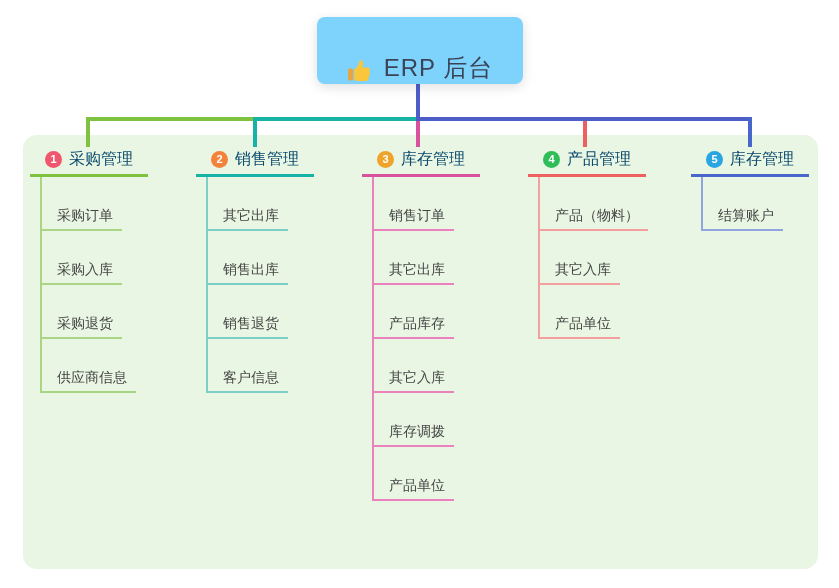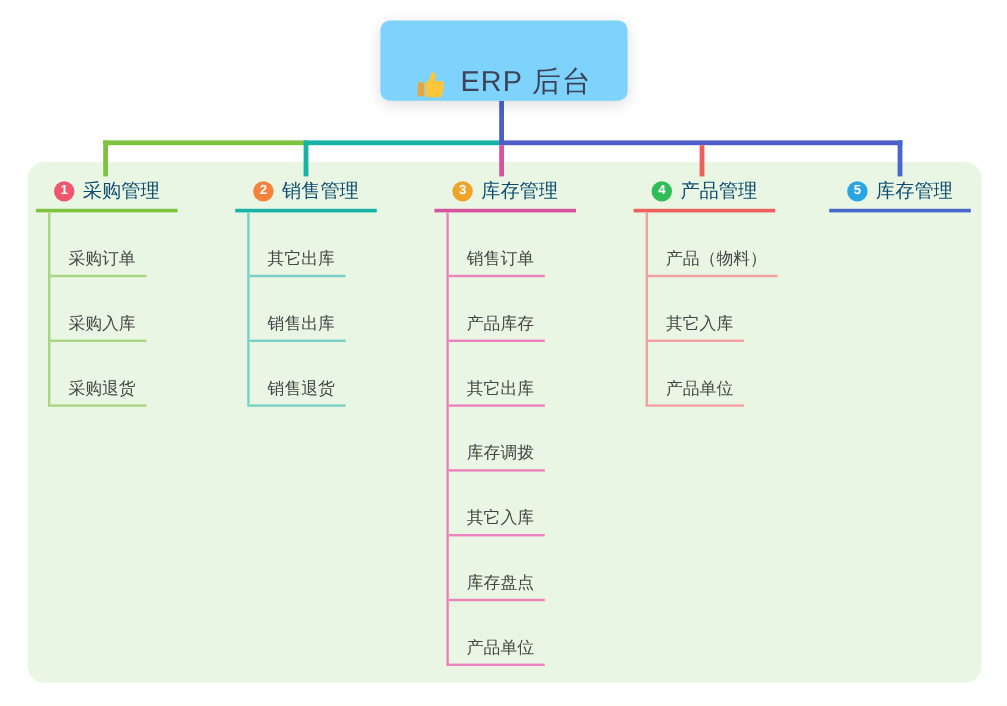--- a/index.html
+++ b/index.html
@@ -61,64 +61,67 @@
     <div class="sublist">
       <div class="sub">
           <span>采购订单</span>
         </div>
       <div class="sub">
           <span>采购入库</span>
         </div>
       <div class="sub">
           <span>采购退货</span>
         </div>
+      <div class="sub">
+          <span>供应商信息</span>
+        </div>
     </div>
   </div>
 
   <div class="branch" style="left: 196px; --main: #16b3a6; --sub: #7ad0c6; --badge: #f5823a;">
     <div class="bheader">
       <span class="badge">2</span>
       <span class="blabel">销售管理</span>
     </div>
     <div class="sublist">
       <div class="sub">
           <span>其它出库</span>
         </div>
       <div class="sub">
           <span>销售出库</span>
         </div>
       <div class="sub">
           <span>销售退货</span>
         </div>
+      <div class="sub">
+          <span>客户信息</span>
+        </div>
     </div>
   </div>
 
   <div class="branch" style="left: 362px; --main: #d8529e; --sub: #ec82bd; --badge: #efa32a;">
     <div class="bheader">
       <span class="badge">3</span>
       <span class="blabel">库存管理</span>
     </div>
     <div class="sublist">
       <div class="sub">
           <span>销售订单</span>
         </div>
       <div class="sub">
-          <span>产品库存</span>
-        </div>
-      <div class="sub">
           <span>其它出库</span>
         </div>
       <div class="sub">
-          <span>库存调拨</span>
+          <span>产品库存</span>
         </div>
       <div class="sub">
           <span>其它入库</span>
         </div>
       <div class="sub">
-          <span>库存盘点</span>
+          <span>库存调拨</span>
         </div>
       <div class="sub">
           <span>产品单位</span>
         </div>
     </div>
   </div>
 
   <div class="branch" style="left: 528px; --main: #ee5f5f; --sub: #f4a0a0; --badge: #2ebd57;">
     <div class="bheader">
       <span class="badge">4</span>
@@ -136,16 +139,19 @@
         </div>
     </div>
   </div>
 
   <div class="branch" style="left: 691px; --main: #4866cc; --sub: #90a5e0; --badge: #28a5e2;">
     <div class="bheader">
       <span class="badge">5</span>
       <span class="blabel">库存管理</span>
     </div>
     <div class="sublist">
+      <div class="sub">
+          <span>结算账户</span>
+        </div>
     </div>
   </div>
 
 </div>
 
 </body></html>

